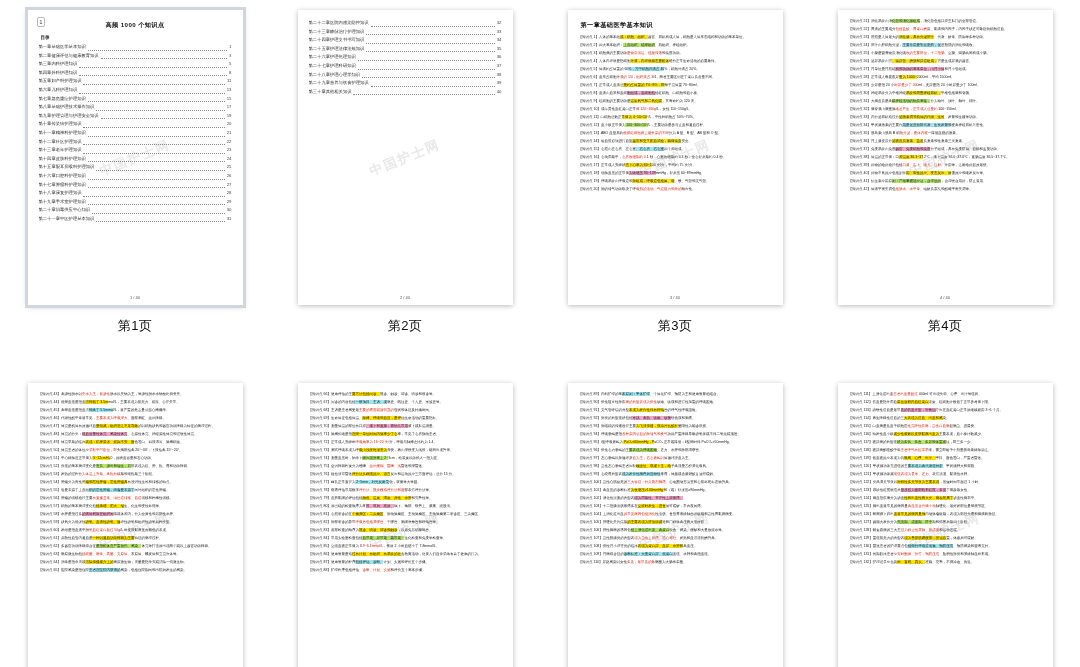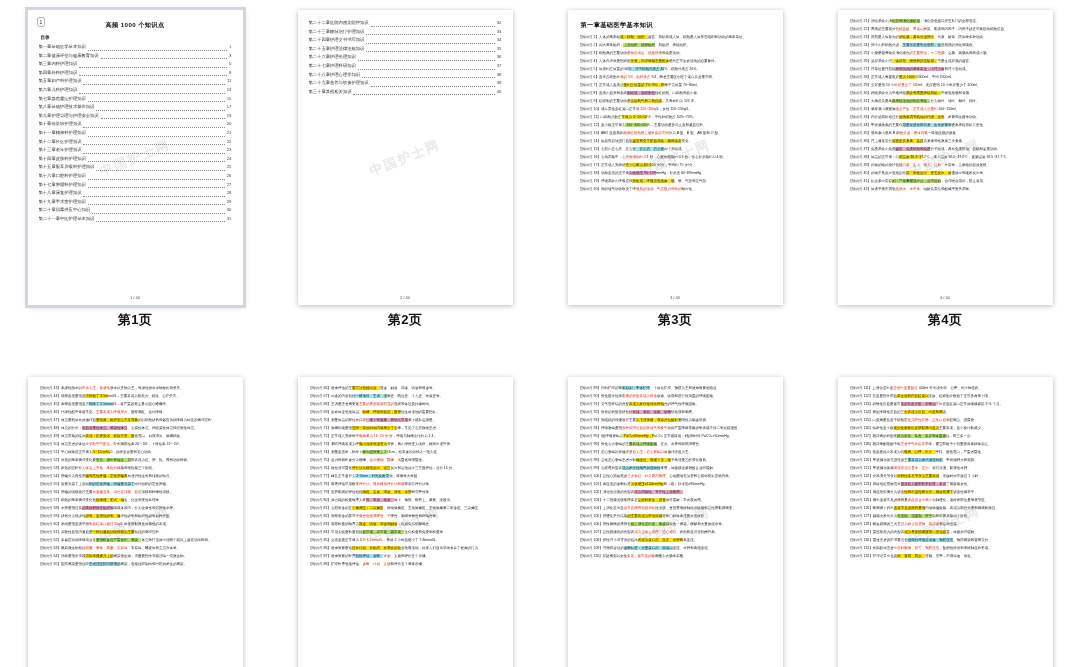--- a/index.html
+++ b/index.html
@@ -84,22 +84,22 @@
     text-align:center;font-size:4px;color:#555;
   }
   .watermark{
     position:absolute;left:50%;top:50%;
     transform:translate(-50%,-50%) rotate(-22deg);
     font-size:13px;color:rgba(120,120,120,.17);
     white-space:nowrap;font-weight:bold;letter-spacing:2px;
     pointer-events:none;
   }
   .caption{
-    margin-top:6px;
-    font-size:13px;color:#111;font-weight:bold;
+    margin-top:12px;
+    font-size:13px;color:#111;font-weight:normal;
     letter-spacing:.5px;
   }
 </style>
 </head>
 <body>
 
 <div class="grid">
 
   <div class="cell">
     <div class="page-wrap selected">

